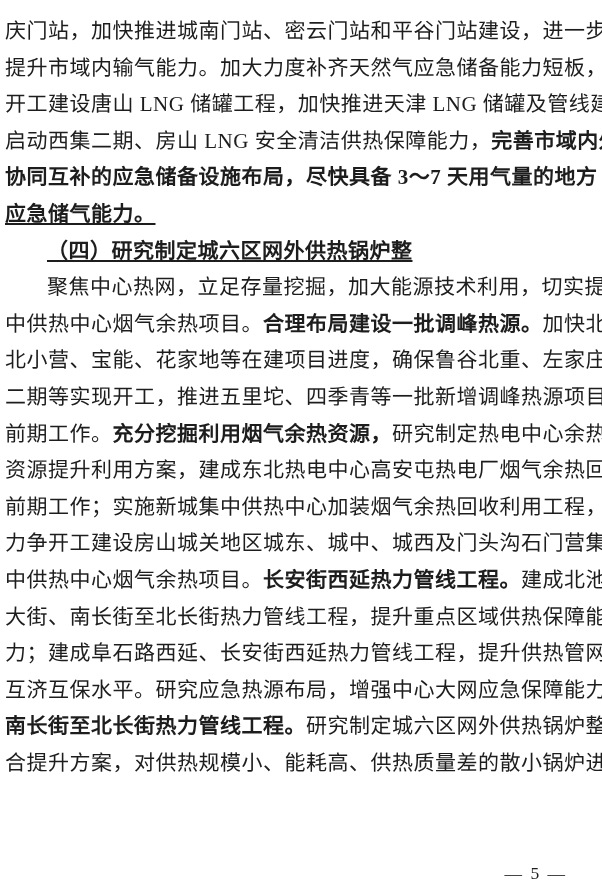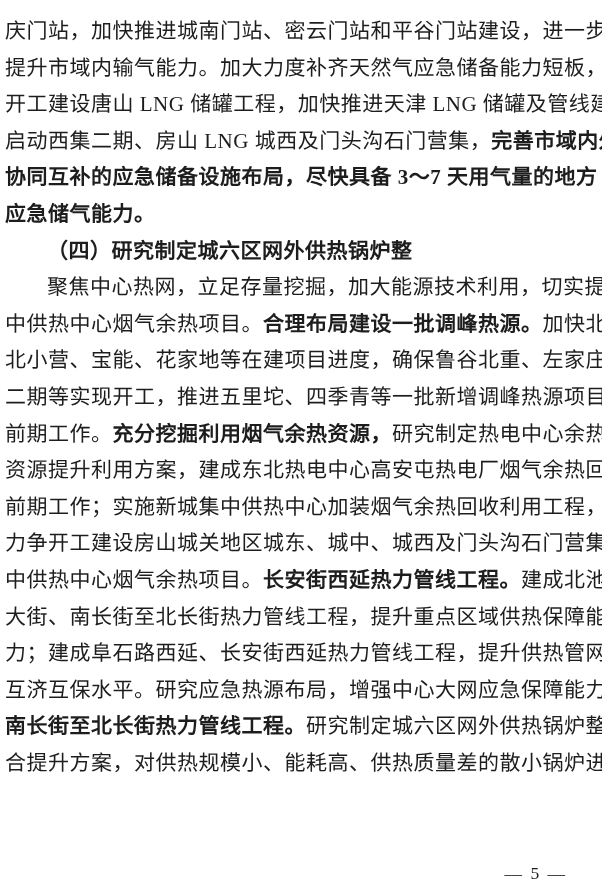--- a/index.html
+++ b/index.html
@@ -23,20 +23,21 @@
     line-height: 36.6px;
     font-size: 21px;
     text-align: justify;
     text-align-last: justify;
     white-space: nowrap;
     letter-spacing: 0.5px;
   }
   .line.last {
     text-align: left;
     text-align-last: left;
+    text-decoration: underline;
   }
   .line.indent {
     padding-left: 42px;
   }
   .seg { font-weight: normal; }
   .seg.b { font-weight: 700; }
   .footer {
     position: absolute;
     right: 35px;
     bottom: 7px;
@@ -47,21 +48,21 @@
   }
 </style>
 </head>
 <body>
 
 <div class="page">
 
   <div class="line"><span class="seg">庆门站，加快推进城南门站、密云门站和平谷门站建设，进一步</span></div>
   <div class="line"><span class="seg">提升市域内输气能力。加大力度补齐天然气应急储备能力短板，</span></div>
   <div class="line"><span class="seg">开工建设唐山 LNG 储罐工程，加快推进天津 LNG 储罐及管线建设，</span></div>
-  <div class="line"><span class="seg">启动西集二期、房山 LNG 城西及门头沟石门营集，</span><span class="seg b">完善市域内外</span></div>
+  <div class="line"><span class="seg">启动西集二期、房山 LNG 安全清洁供热保障能力，</span><span class="seg b">完善市域内外</span></div>
   <div class="line"><span class="seg b">协同互补的应急储备设施布局，尽快具备 3～7 天用气量的地方</span></div>
   <div class="line last"><span class="seg b">应急储气能力。</span></div>
 
   <div class="line last indent"><span class="seg b">（四）研究制定城六区网外供热锅炉整</span></div>
 
   <div class="line indent"><span class="seg">聚焦中心热网，立足存量挖掘，加大能源技术利用，切实提升</span></div>
   <div class="line"><span class="seg">中供热中心烟气余热项目。</span><span class="seg b">合理布局建设一批调峰热源。</span><span class="seg">加快北辰、</span></div>
   <div class="line"><span class="seg">北小营、宝能、花家地等在建项目进度，确保鲁谷北重、左家庄</span></div>
   <div class="line"><span class="seg">二期等实现开工，推进五里坨、四季青等一批新增调峰热源项目</span></div>
   <div class="line"><span class="seg">前期工作。</span><span class="seg b">充分挖掘利用烟气余热资源，</span><span class="seg">研究制定热电中心余热</span></div>

